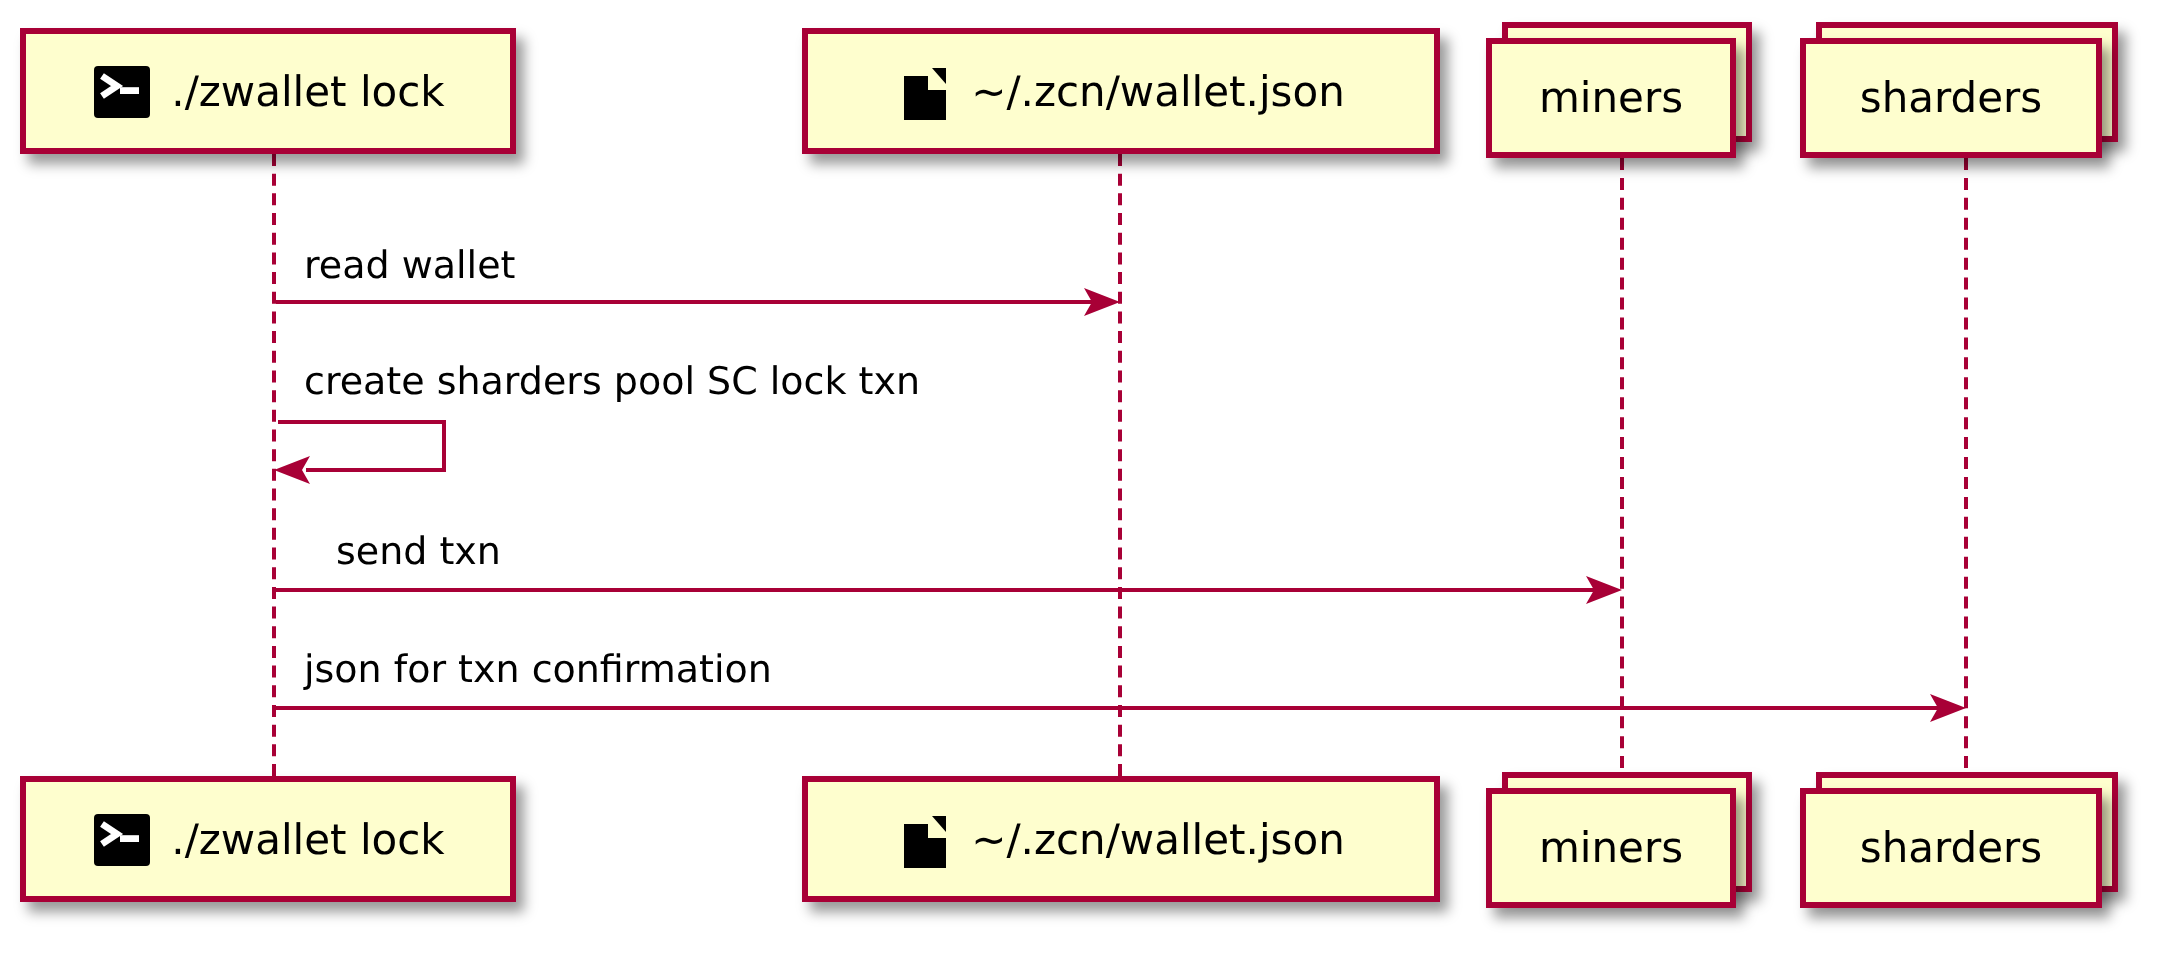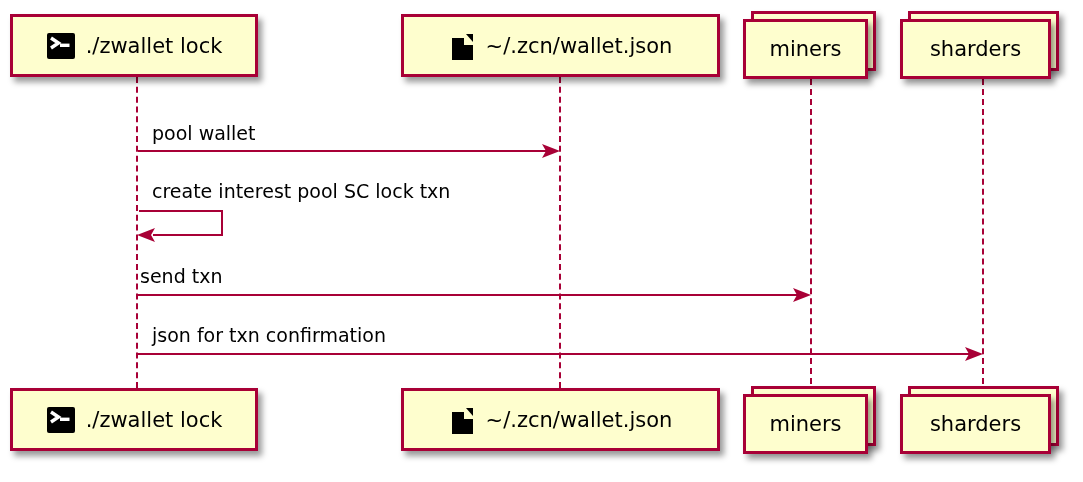--- a/index.html
+++ b/index.html
@@ -61,39 +61,39 @@
   <div class="pbox" style="left:751px;top:11px;width:125px;height:60px"></div>
   <div class="pbox" style="left:743px;top:19px;width:125px;height:60px">
     <span class="plabel">miners</span>
   </div>
 
   <div class="pbox" style="left:908px;top:11px;width:151px;height:60px"></div>
   <div class="pbox" style="left:900px;top:19px;width:151px;height:60px">
     <span class="plabel">sharders</span>
   </div>
 
-  <div class="mlabel" style="left:152px;top:122px">pool wallet</div>
+  <div class="mlabel" style="left:152px;top:122px">read wallet</div>
   <div class="mline" style="left:138px;top:150px;width:410px"></div>
   <div class="ahead" style="left:542px;top:144px">
     <svg width="18" height="14" viewBox="0 0 18 14">
         <polygon points="0,0 18,7 0,14 4,7" fill="#A80036"></polygon>
       </svg>
   </div>
 
-  <div class="mlabel" style="left:152px;top:180px">create interest pool SC lock txn</div>
+  <div class="mlabel" style="left:152px;top:180px">create sharders pool SC lock txn</div>
   <div class="mline" style="left:139px;top:210px;width:84px"></div>
   <div class="vline" style="left:221px;top:210px;height:26px"></div>
   <div class="mline" style="left:153px;top:234px;width:70px"></div>
   <div class="ahead" style="left:137px;top:228px">
     <svg width="18" height="14" viewBox="0 0 18 14">
         <polygon points="18,0 0,7 18,14 14,7" fill="#A80036"></polygon>
       </svg>
   </div>
 
-  <div class="mlabel" style="left:140px;top:265px">send txn</div>
+  <div class="mlabel" style="left:168px;top:265px">send txn</div>
   <div class="mline" style="left:138px;top:294px;width:660px"></div>
   <div class="ahead" style="left:793px;top:288px">
     <svg width="18" height="14" viewBox="0 0 18 14">
         <polygon points="0,0 18,7 0,14 4,7" fill="#A80036"></polygon>
       </svg>
   </div>
 
   <div class="mlabel" style="left:152px;top:324px">json for txn confirmation</div>
   <div class="mline" style="left:138px;top:353px;width:832px"></div>
   <div class="ahead" style="left:965px;top:347px">

